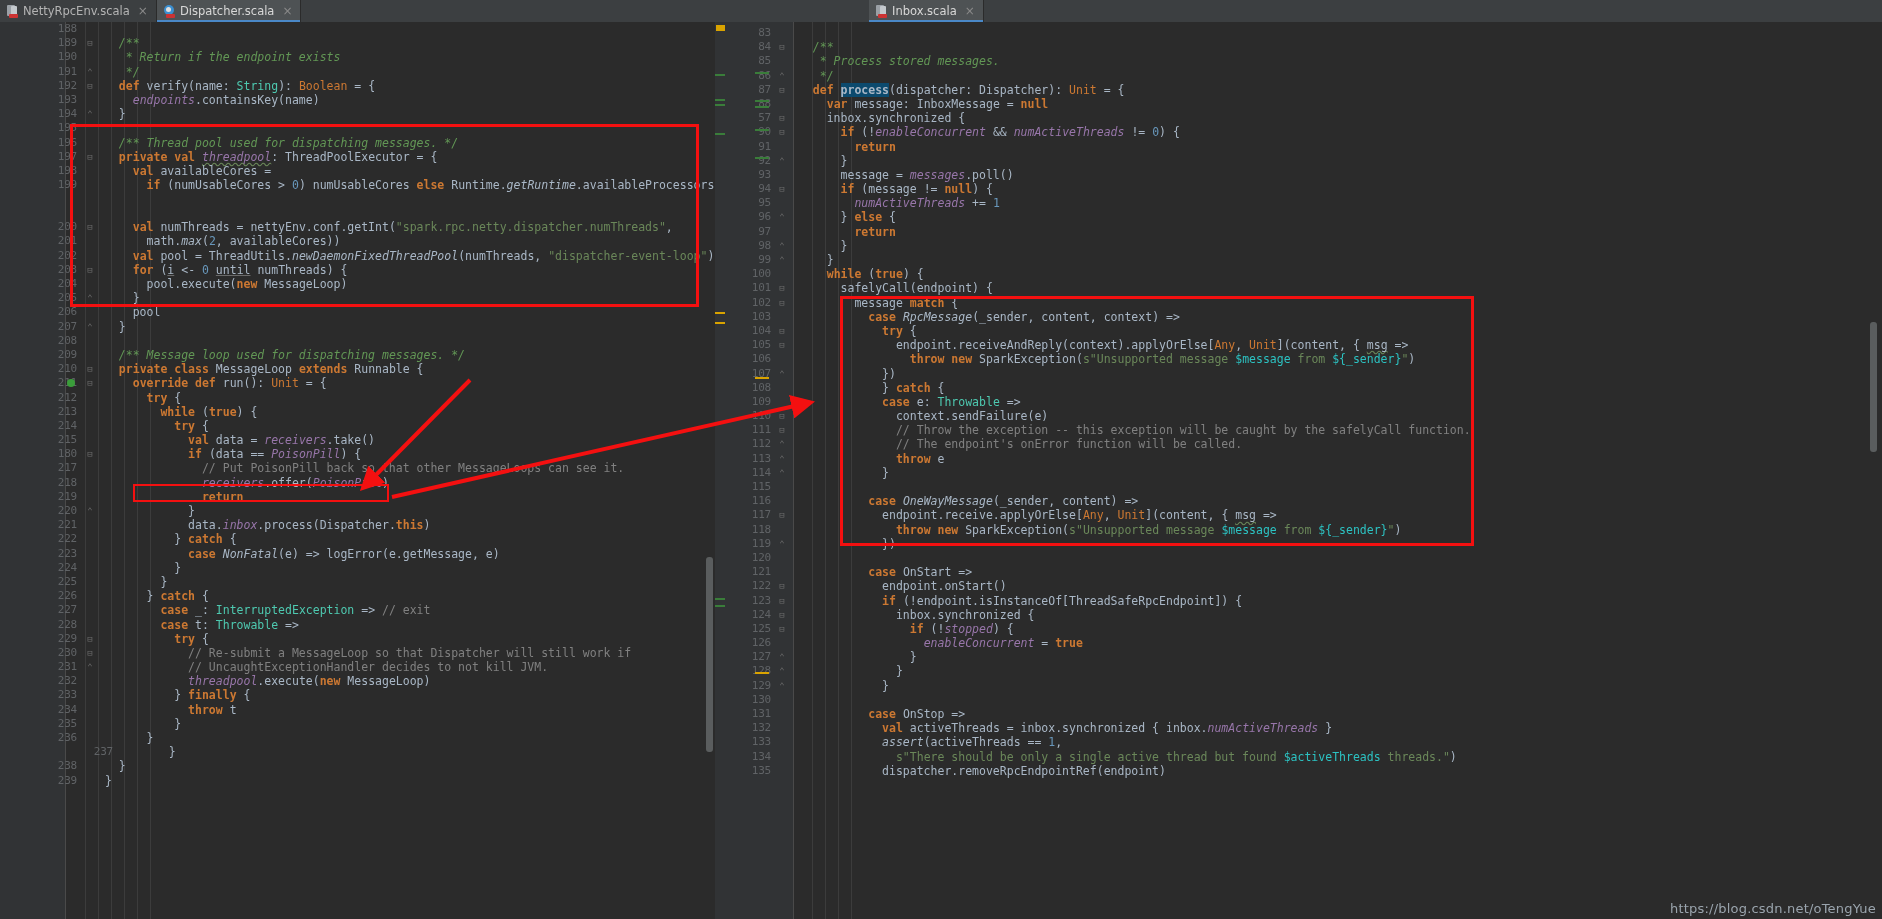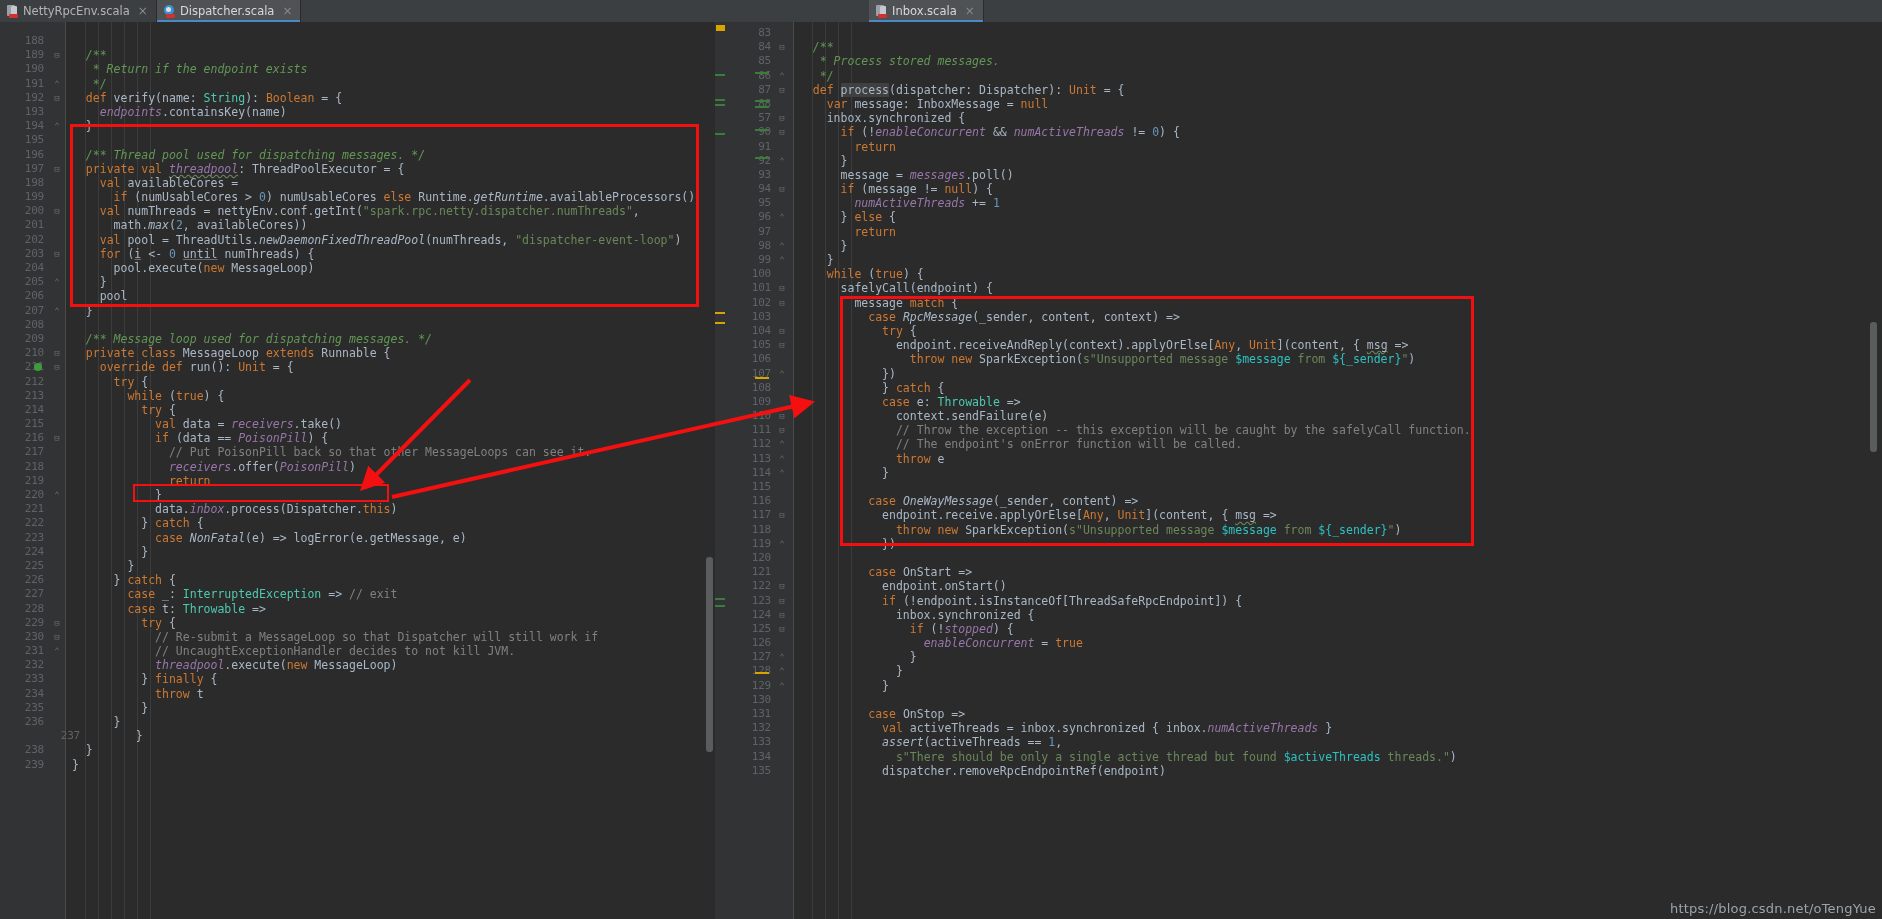--- a/index.html
+++ b/index.html
@@ -91,32 +91,32 @@
     position: absolute; top:0; width:1px; height:100%; background:#4a4a4a;
   }
 
   
   .indent-guide {
     position: absolute; top: 0; width: 1px; height: 100%;
     background: #4b4b4b; opacity: .55;
   }
 
   
-  .kw   { color: #cc7832; font-weight: normal; }
+  .kw   { color: #cc7832; font-weight: bold; }
   .kw2  { color: #cc7832; }
   .cmt  { color: #629755; font-style: italic; }
   .cmt2 { color: #808080; }
   .str  { color: #6a8759; }
   .num  { color: #6897bb; }
   .fld  { color: #9876aa; font-style: italic; }
   .typ  { color: #4ec9b0; }
   .cls  { color: #a9b7c6; }
   .mi   { color: #a9b7c6; font-style: italic; }
   .intp { color: #2cc2c2; }
-  .sel  { background: #404040; color:#a9b7c6; }
+  .sel  { background: #0c4a6e; color:#a9b7c6;font-weight:bold; }
   .und  { text-decoration: underline; text-decoration-color:#6a6a6a; }
   .wavy { text-decoration: underline wavy #6a8759; text-decoration-skip-ink:none; }
 
   
   .anno { position: absolute; pointer-events: none; }
   .redbox {
     position: absolute; border: 3px solid #f41010; background: transparent;
   }
   .redbox.thin { border-width: 2.5px; }
 
@@ -182,50 +182,50 @@
   <div class="pane left">
     <div class="pane-inner">
       <div class="gutter-bg"></div>
       <div class="gutter-edge" style="left:65px;"></div>
       <div class="indent-guide" style="left:85px;"></div>
       <div class="indent-guide" style="left:98px;"></div>
       <div class="indent-guide" style="left:111px;"></div>
       <div class="indent-guide" style="left:124px;"></div>
       <div class="indent-guide" style="left:137px;"></div>
       <div class="indent-guide" style="left:150px;"></div>
-      <div id="left-code" style="position:absolute; left:0; top:12px; width:100%;">
+      <div id="left-code" style="position:absolute; left:0; top:0; width:100%;padding-left:33px;">
           <div class="code-row" style="height: 14.2px; line-height: 14.2px;"><span class="lineno">188</span><span class="codetext"></span></div>
           <div class="code-row" style="height: 14.2px; line-height: 14.2px;"><span class="lineno">189</span><span class="fold" style="color: rgb(110, 110, 110);">⊟</span><span class="codetext"><span>  </span><span class="cmt">/**</span></span></div>
           <div class="code-row" style="height: 14.2px; line-height: 14.2px;"><span class="lineno">190</span><span class="codetext"><span class="cmt">   * Return if the endpoint exists</span></span></div>
           <div class="code-row" style="height: 14.2px; line-height: 14.2px;"><span class="lineno">191</span><span class="fold" style="color: rgb(110, 110, 110);">⌃</span><span class="codetext"><span class="cmt">   */</span></span></div>
           <div class="code-row" style="height: 14.2px; line-height: 14.2px;"><span class="lineno">192</span><span class="fold" style="color: rgb(110, 110, 110);">⊟</span><span class="codetext"><span>  </span><span class="kw">def </span><span class="cls">verify</span><span>(name: </span><span class="typ">String</span><span>): </span><span class="kw2">Boolean</span><span> = {</span></span></div>
           <div class="code-row" style="height: 14.2px; line-height: 14.2px;"><span class="lineno">193</span><span class="codetext"><span>    </span><span class="fld">endpoints</span><span>.containsKey(name)</span></span></div>
           <div class="code-row" style="height: 14.2px; line-height: 14.2px;"><span class="lineno">194</span><span class="fold" style="color: rgb(110, 110, 110);">⌃</span><span class="codetext"><span>  }</span></span></div>
           <div class="code-row" style="height: 14.2px; line-height: 14.2px;"><span class="lineno">195</span><span class="codetext"></span></div>
           <div class="code-row" style="height: 14.2px; line-height: 14.2px;"><span class="lineno">196</span><span class="codetext"><span>  </span><span class="cmt">/** Thread pool used for dispatching messages. */</span></span></div>
           <div class="code-row" style="height: 14.2px; line-height: 14.2px;"><span class="lineno">197</span><span class="fold" style="color: rgb(110, 110, 110);">⊟</span><span class="codetext"><span>  </span><span class="kw">private val </span><span class="fld wavy">threadpool</span><span>: ThreadPoolExecutor = {</span></span></div>
           <div class="code-row" style="height: 14.2px; line-height: 14.2px;"><span class="lineno">198</span><span class="codetext"><span>    </span><span class="kw">val </span><span>availableCores =</span></span></div>
           <div class="code-row" style="height: 14.2px; line-height: 14.2px;"><span class="lineno">199</span><span class="codetext"><span>      </span><span class="kw">if </span><span>(numUsableCores &gt; </span><span class="num">0</span><span>) numUsableCores </span><span class="kw">else </span><span>Runtime.</span><span class="mi">getRuntime</span><span>.availableProcessors()</span></span></div>
-          <div class="code-row" style="height: 14.2px; line-height: 14.2px;"><span class="lineno">200</span><span class="fold" style="color: rgb(110, 110, 110);">⊟</span><span class="codetext"><span>    </span><span class="kw">val </span><span>numThreads = nettyEnv.conf.getInt(</span><span class="str">"spark.rpc.netty.dispatcher.numThreads"</span><span>,</span></span></div>
+          <div class="code-row" style="height: 14.2px; line-height: 14.2px; margin-top: 28px;"><span class="lineno">200</span><span class="fold" style="color: rgb(110, 110, 110);">⊟</span><span class="codetext"><span>    </span><span class="kw">val </span><span>numThreads = nettyEnv.conf.getInt(</span><span class="str">"spark.rpc.netty.dispatcher.numThreads"</span><span>,</span></span></div>
           <div class="code-row" style="height: 14.2px; line-height: 14.2px;"><span class="lineno">201</span><span class="codetext"><span>      math.</span><span class="mi">max</span><span>(</span><span class="num">2</span><span>, availableCores))</span></span></div>
           <div class="code-row" style="height: 14.2px; line-height: 14.2px;"><span class="lineno">202</span><span class="codetext"><span>    </span><span class="kw">val </span><span>pool = ThreadUtils.</span><span class="mi">newDaemonFixedThreadPool</span><span>(numThreads, </span><span class="str">"dispatcher-event-loop"</span><span>)</span></span></div>
           <div class="code-row" style="height: 14.2px; line-height: 14.2px;"><span class="lineno">203</span><span class="fold" style="color: rgb(110, 110, 110);">⊟</span><span class="codetext"><span>    </span><span class="kw">for </span><span>(</span><span class="und">i</span><span> &lt;- </span><span class="num">0</span><span> </span><span class="und">until</span><span> numThreads) {</span></span></div>
           <div class="code-row" style="height: 14.2px; line-height: 14.2px;"><span class="lineno">204</span><span class="codetext"><span>      pool.execute(</span><span class="kw">new </span><span>MessageLoop)</span></span></div>
           <div class="code-row" style="height: 14.2px; line-height: 14.2px;"><span class="lineno">205</span><span class="fold" style="color: rgb(110, 110, 110);">⌃</span><span class="codetext"><span>    }</span></span></div>
           <div class="code-row" style="height: 14.2px; line-height: 14.2px;"><span class="lineno">206</span><span class="codetext"><span>    pool</span></span></div>
           <div class="code-row" style="height: 14.2px; line-height: 14.2px;"><span class="lineno">207</span><span class="fold" style="color: rgb(110, 110, 110);">⌃</span><span class="codetext"><span>  }</span></span></div>
           <div class="code-row" style="height: 14.2px; line-height: 14.2px;"><span class="lineno">208</span><span class="codetext"></span></div>
           <div class="code-row" style="height: 14.2px; line-height: 14.2px;"><span class="lineno">209</span><span class="codetext"><span>  </span><span class="cmt">/** Message loop used for dispatching messages. */</span></span></div>
           <div class="code-row" style="height: 14.2px; line-height: 14.2px;"><span class="lineno">210</span><span class="fold" style="color: rgb(110, 110, 110);">⊟</span><span class="codetext"><span>  </span><span class="kw">private class </span><span>MessageLoop </span><span class="kw">extends </span><span>Runnable {</span></span></div>
           <div class="code-row" style="height: 14.2px; line-height: 14.2px;"><span class="lineno">211</span><span class="fold" style="color: rgb(110, 110, 110);">⊟</span><span style="position: absolute; left: 34px; top: 3px; width: 8px; height: 8px; border-radius: 50%; background: rgb(58, 157, 58);"></span><span class="codetext"><span>    </span><span class="kw">override def </span><span>run(): </span><span class="kw2">Unit</span><span> = {</span></span></div>
           <div class="code-row" style="height: 14.2px; line-height: 14.2px;"><span class="lineno">212</span><span class="codetext"><span>      </span><span class="kw">try </span><span>{</span></span></div>
           <div class="code-row" style="height: 14.2px; line-height: 14.2px;"><span class="lineno">213</span><span class="codetext"><span>        </span><span class="kw">while </span><span>(</span><span class="kw">true</span><span>) {</span></span></div>
           <div class="code-row" style="height: 14.2px; line-height: 14.2px;"><span class="lineno">214</span><span class="codetext"><span>          </span><span class="kw">try </span><span>{</span></span></div>
           <div class="code-row" style="height: 14.2px; line-height: 14.2px;"><span class="lineno">215</span><span class="codetext"><span>            </span><span class="kw">val </span><span>data = </span><span class="fld">receivers</span><span>.take()</span></span></div>
-          <div class="code-row" style="height: 14.2px; line-height: 14.2px;"><span class="lineno">216</span><span class="fold" style="color: rgb(110, 110, 110);">⊟</span><span class="codetext"><span>            </span><span class="kw">if </span><span>(data == </span><span class="fld">PoisonPill</span><span>) {</span></span></div>
+          <div class="code-row" style="height: 14.2px; line-height: 14.2px;"><span class="lineno">180</span><span class="fold" style="color: rgb(110, 110, 110);">⊟</span><span class="codetext"><span>            </span><span class="kw">if </span><span>(data == </span><span class="fld">PoisonPill</span><span>) {</span></span></div>
           <div class="code-row" style="height: 14.2px; line-height: 14.2px;"><span class="lineno">217</span><span class="codetext"><span>              </span><span class="cmt2">// Put PoisonPill back so that other MessageLoops can see it.</span></span></div>
           <div class="code-row" style="height: 14.2px; line-height: 14.2px;"><span class="lineno">218</span><span class="codetext"><span>              </span><span class="fld">receivers</span><span>.offer(</span><span class="fld">PoisonPill</span><span>)</span></span></div>
           <div class="code-row" style="height: 14.2px; line-height: 14.2px;"><span class="lineno">219</span><span class="codetext"><span>              </span><span class="kw">return</span></span></div>
           <div class="code-row" style="height: 14.2px; line-height: 14.2px;"><span class="lineno">220</span><span class="fold" style="color: rgb(110, 110, 110);">⌃</span><span class="codetext"><span>            }</span></span></div>
           <div class="code-row" style="height: 14.2px; line-height: 14.2px;"><span class="lineno">221</span><span class="codetext"><span>            data.</span><span class="fld">inbox</span><span>.process(Dispatcher.</span><span class="kw">this</span><span>)</span></span></div>
           <div class="code-row" style="height: 14.2px; line-height: 14.2px;"><span class="lineno">222</span><span class="codetext"><span>          } </span><span class="kw">catch </span><span>{</span></span></div>
           <div class="code-row" style="height: 14.2px; line-height: 14.2px;"><span class="lineno">223</span><span class="codetext"><span>            </span><span class="kw">case </span><span class="mi">NonFatal</span><span>(e) =&gt; logError(e.getMessage, e)</span></span></div>
           <div class="code-row" style="height: 14.2px; line-height: 14.2px;"><span class="lineno">224</span><span class="codetext"><span>          }</span></span></div>
           <div class="code-row" style="height: 14.2px; line-height: 14.2px;"><span class="lineno">225</span><span class="codetext"><span>        }</span></span></div>
           <div class="code-row" style="height: 14.2px; line-height: 14.2px;"><span class="lineno">226</span><span class="codetext"><span>      } </span><span class="kw">catch </span><span>{</span></span></div>

